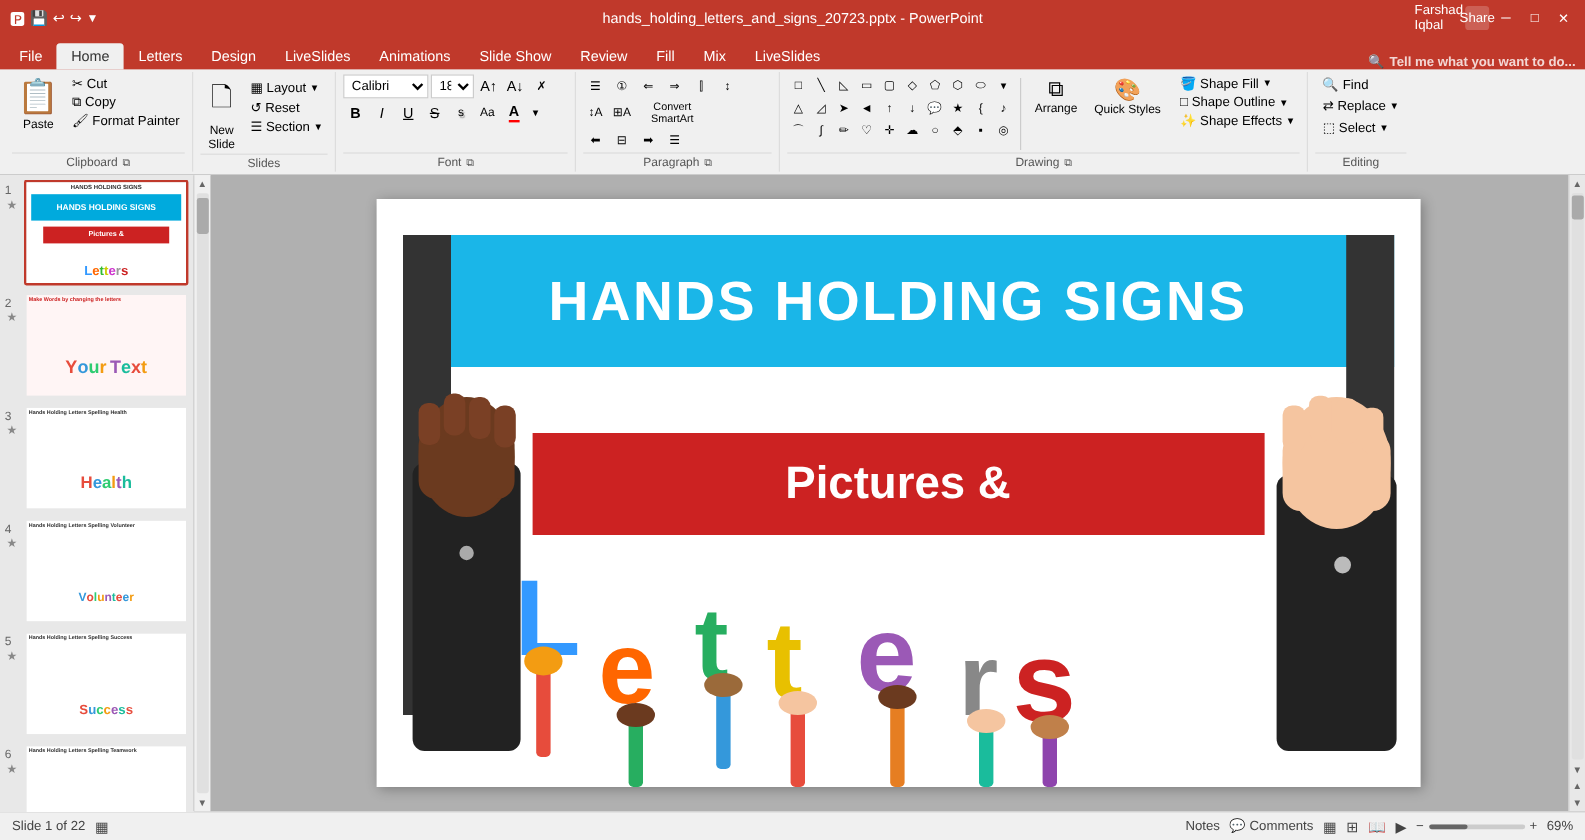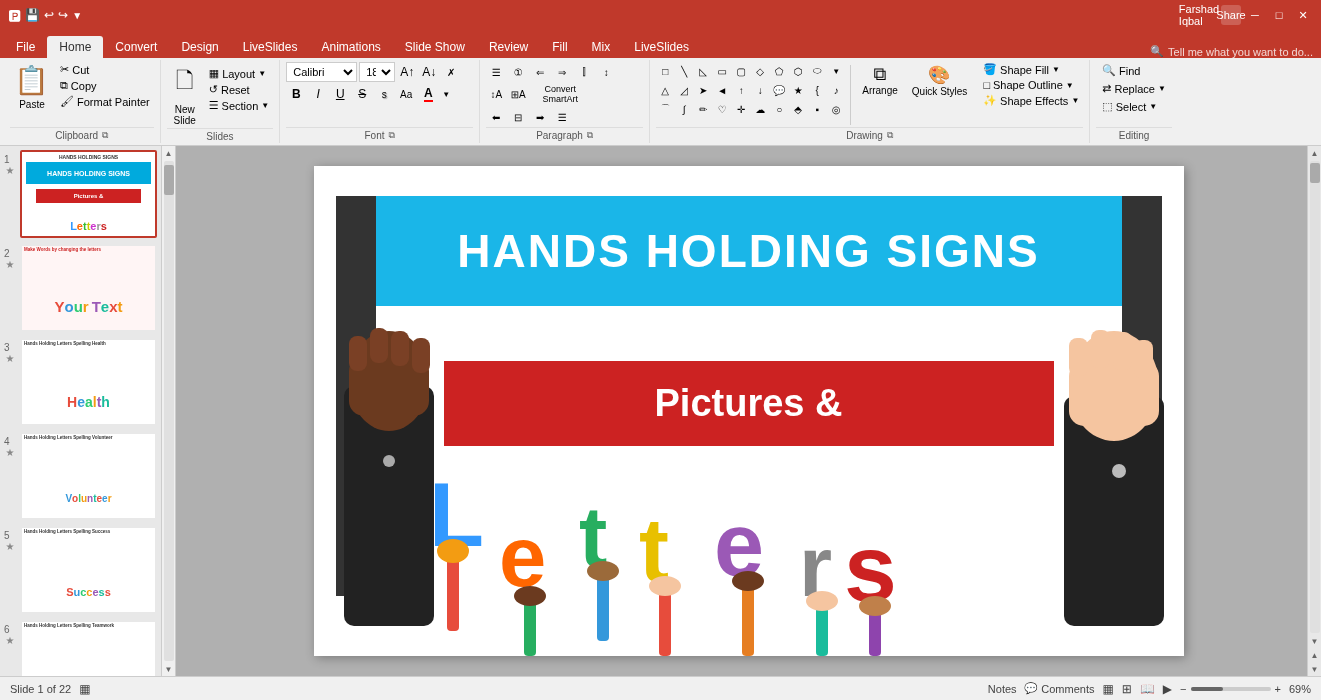--- a/index.html
+++ b/index.html
@@ -351,44 +351,45 @@
 <div id="titlebar">
   <div class="titlebar-left">
     <span>🅿</span>
     <div class="quick-access">
       <span style="font-size:12px;cursor:pointer;">💾</span>
       <span style="font-size:12px;cursor:pointer;">↩</span>
       <span style="font-size:12px;cursor:pointer;">↪</span>
       <span style="font-size:10px;cursor:pointer;">▼</span>
     </div>
   </div>
+  <div class="title-center">hands_holding_letters_and_signs_20723.pptx - PowerPoint</div>
   <div class="win-controls">
     <span style="font-size:11px;margin-right:8px;">Farshad Iqbal</span>
     <span style="background:rgba(255,255,255,0.2);padding:2px 8px;border-radius:3px;font-size:11px;cursor:pointer;">Share</span>
     <span>─</span>
     <span>□</span>
     <span>✕</span>
   </div>
 </div>
 
 <div id="ribbon-tabs">
   <div class="ribbon-tab">File</div>
   <div class="ribbon-tab active">Home</div>
-  <div class="ribbon-tab">Convert</div>
+  <div class="ribbon-tab">Letters</div>
   <div class="ribbon-tab">Design</div>
   <div class="ribbon-tab">LiveSlides</div>
   <div class="ribbon-tab">Animations</div>
   <div class="ribbon-tab">Slide Show</div>
   <div class="ribbon-tab">Review</div>
   <div class="ribbon-tab">Fill</div>
   <div class="ribbon-tab">Mix</div>
   <div class="ribbon-tab">LiveSlides</div>
   <div style="margin-left:auto;display:flex;align-items:center;padding-right:8px;">
     <span style="font-size:11px;color:white;">🔍</span>
-    <span style="font-size:11px;color:rgba(255,255,255,0.8);margin-left:4px;">Tell me what you want to do...</span>
+    <span style="font-size:11px;color:rgba(255,255,255,0.8);margin-left:4px;font-weight:bold;">Tell me what you want to do...</span>
   </div>
 </div>
 
 <div id="ribbon">
 
   <div class="ribbon-group">
     <div class="ribbon-group-content">
       <div class="ribbon-btn" style="min-width:44px;">
         <div style="font-size:28px;">📋</div>
         <span>Paste</span>

